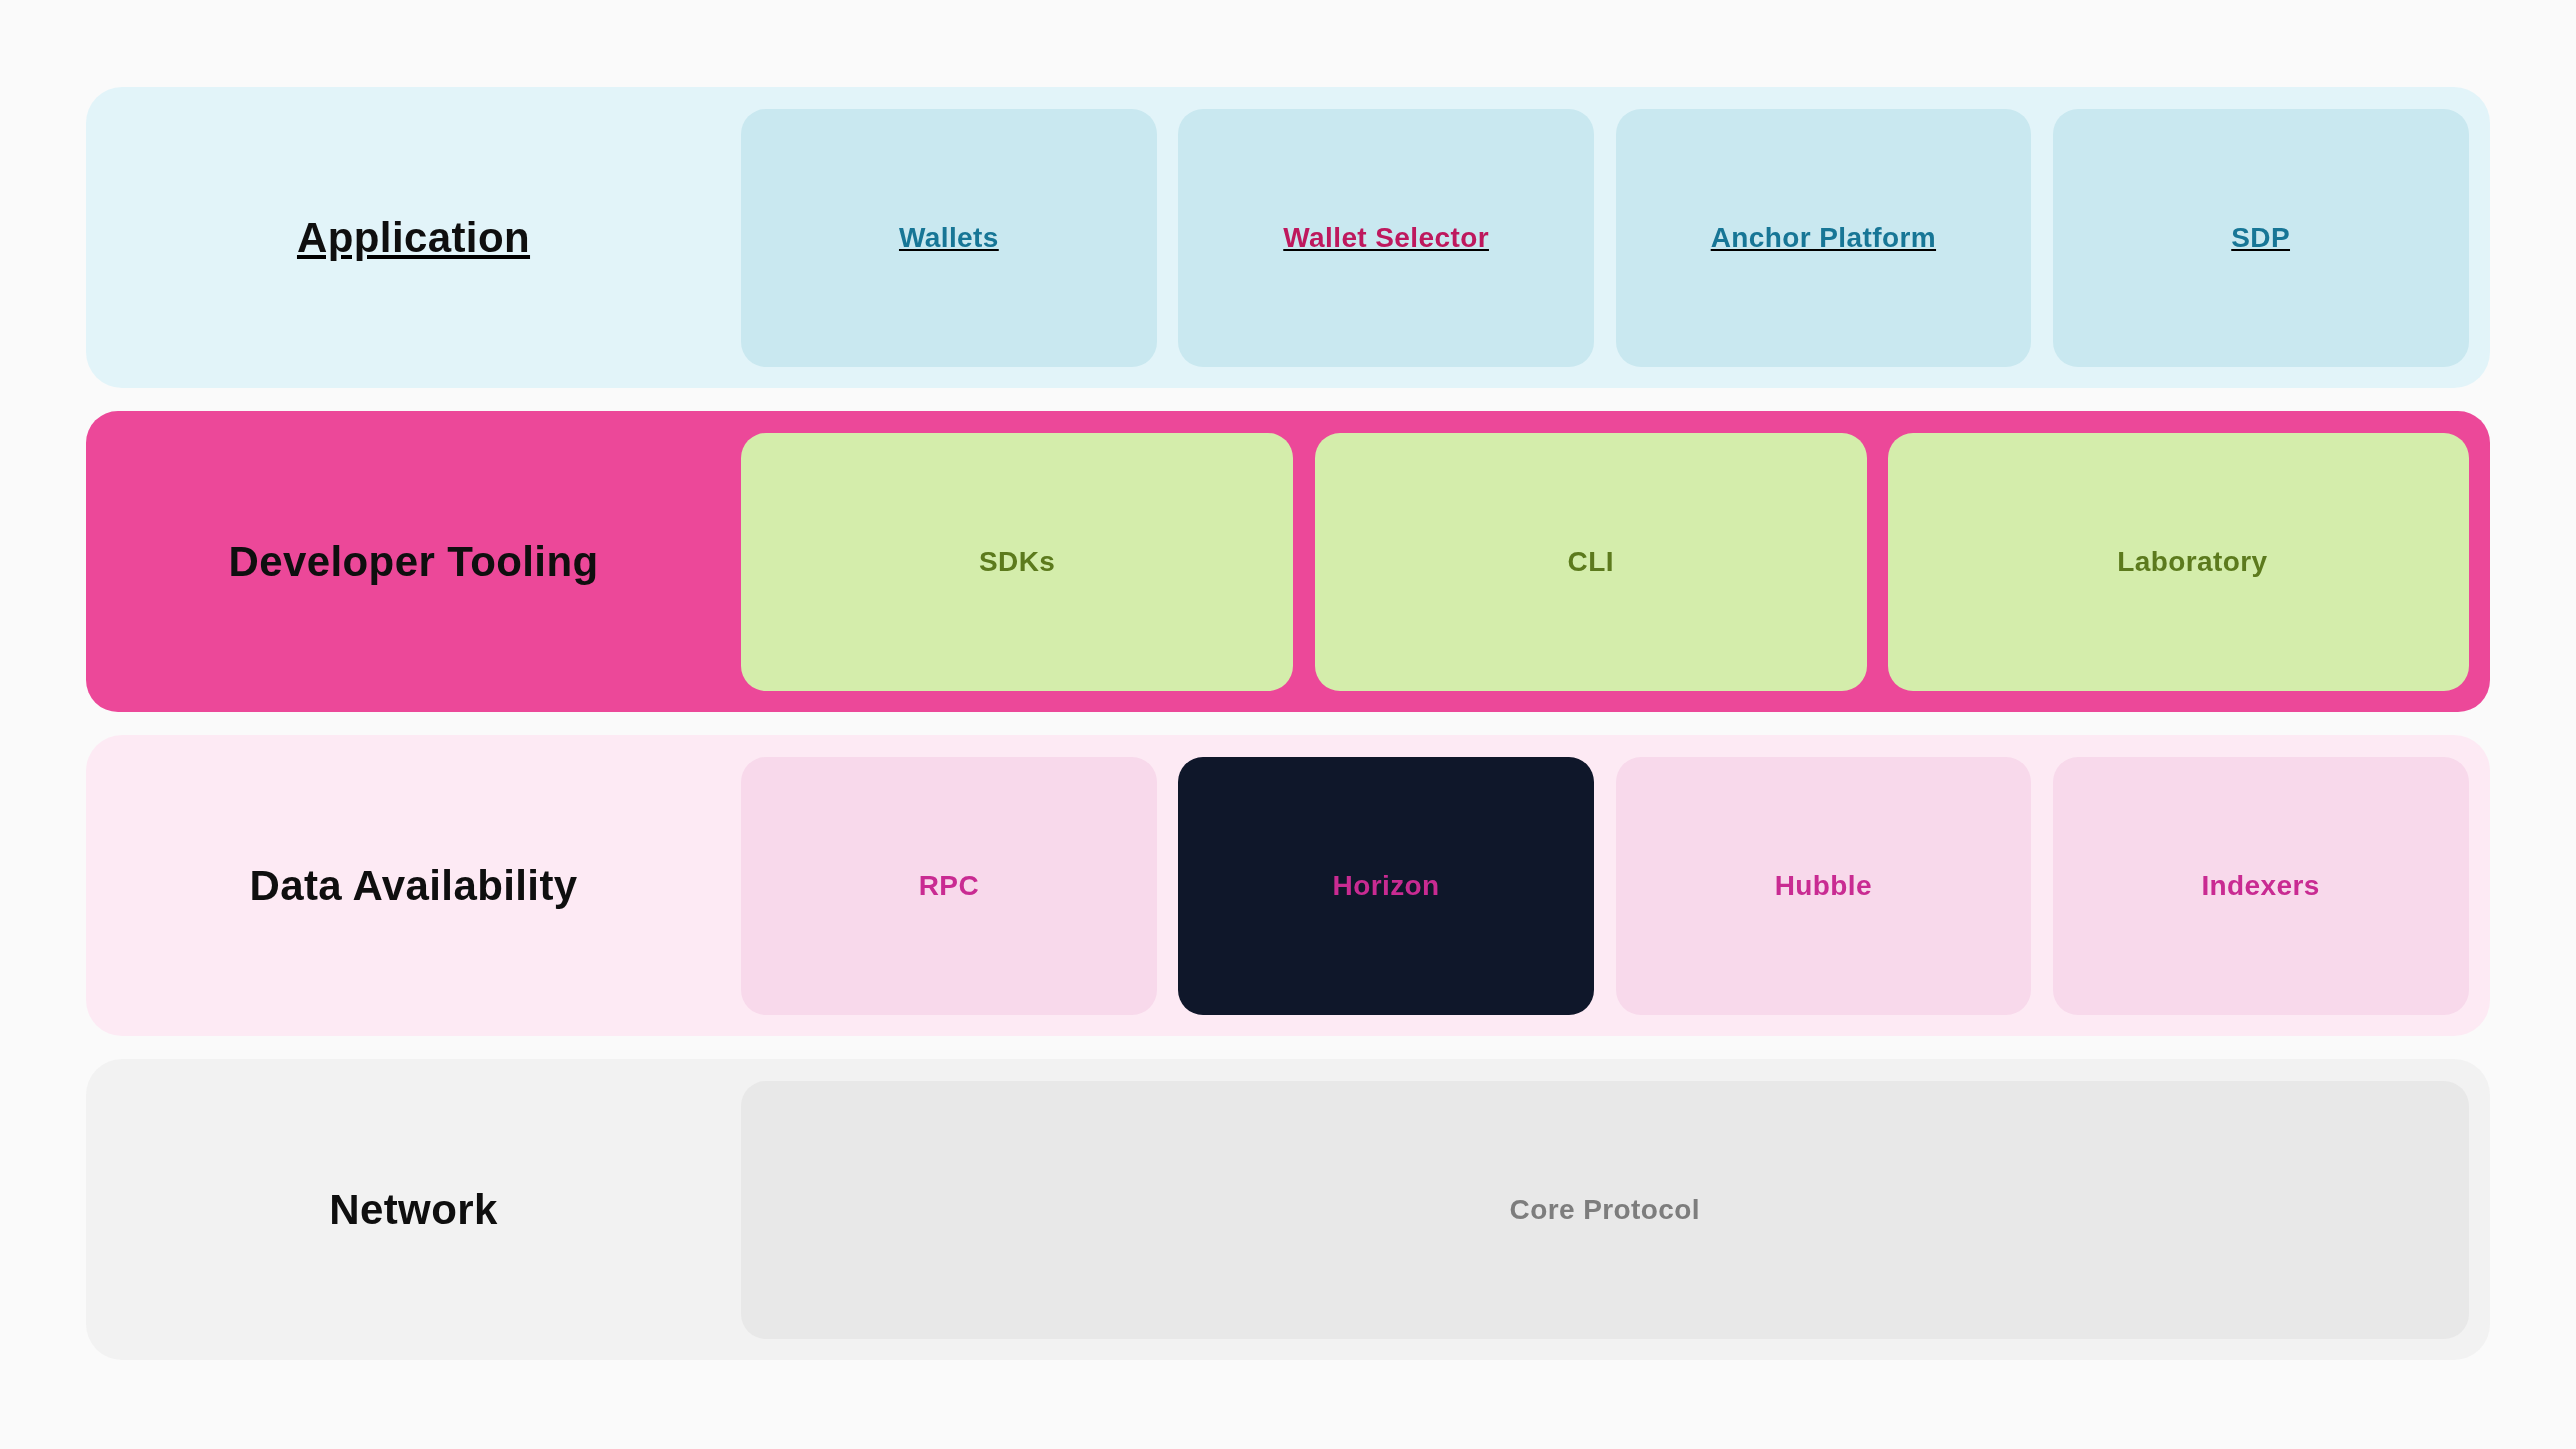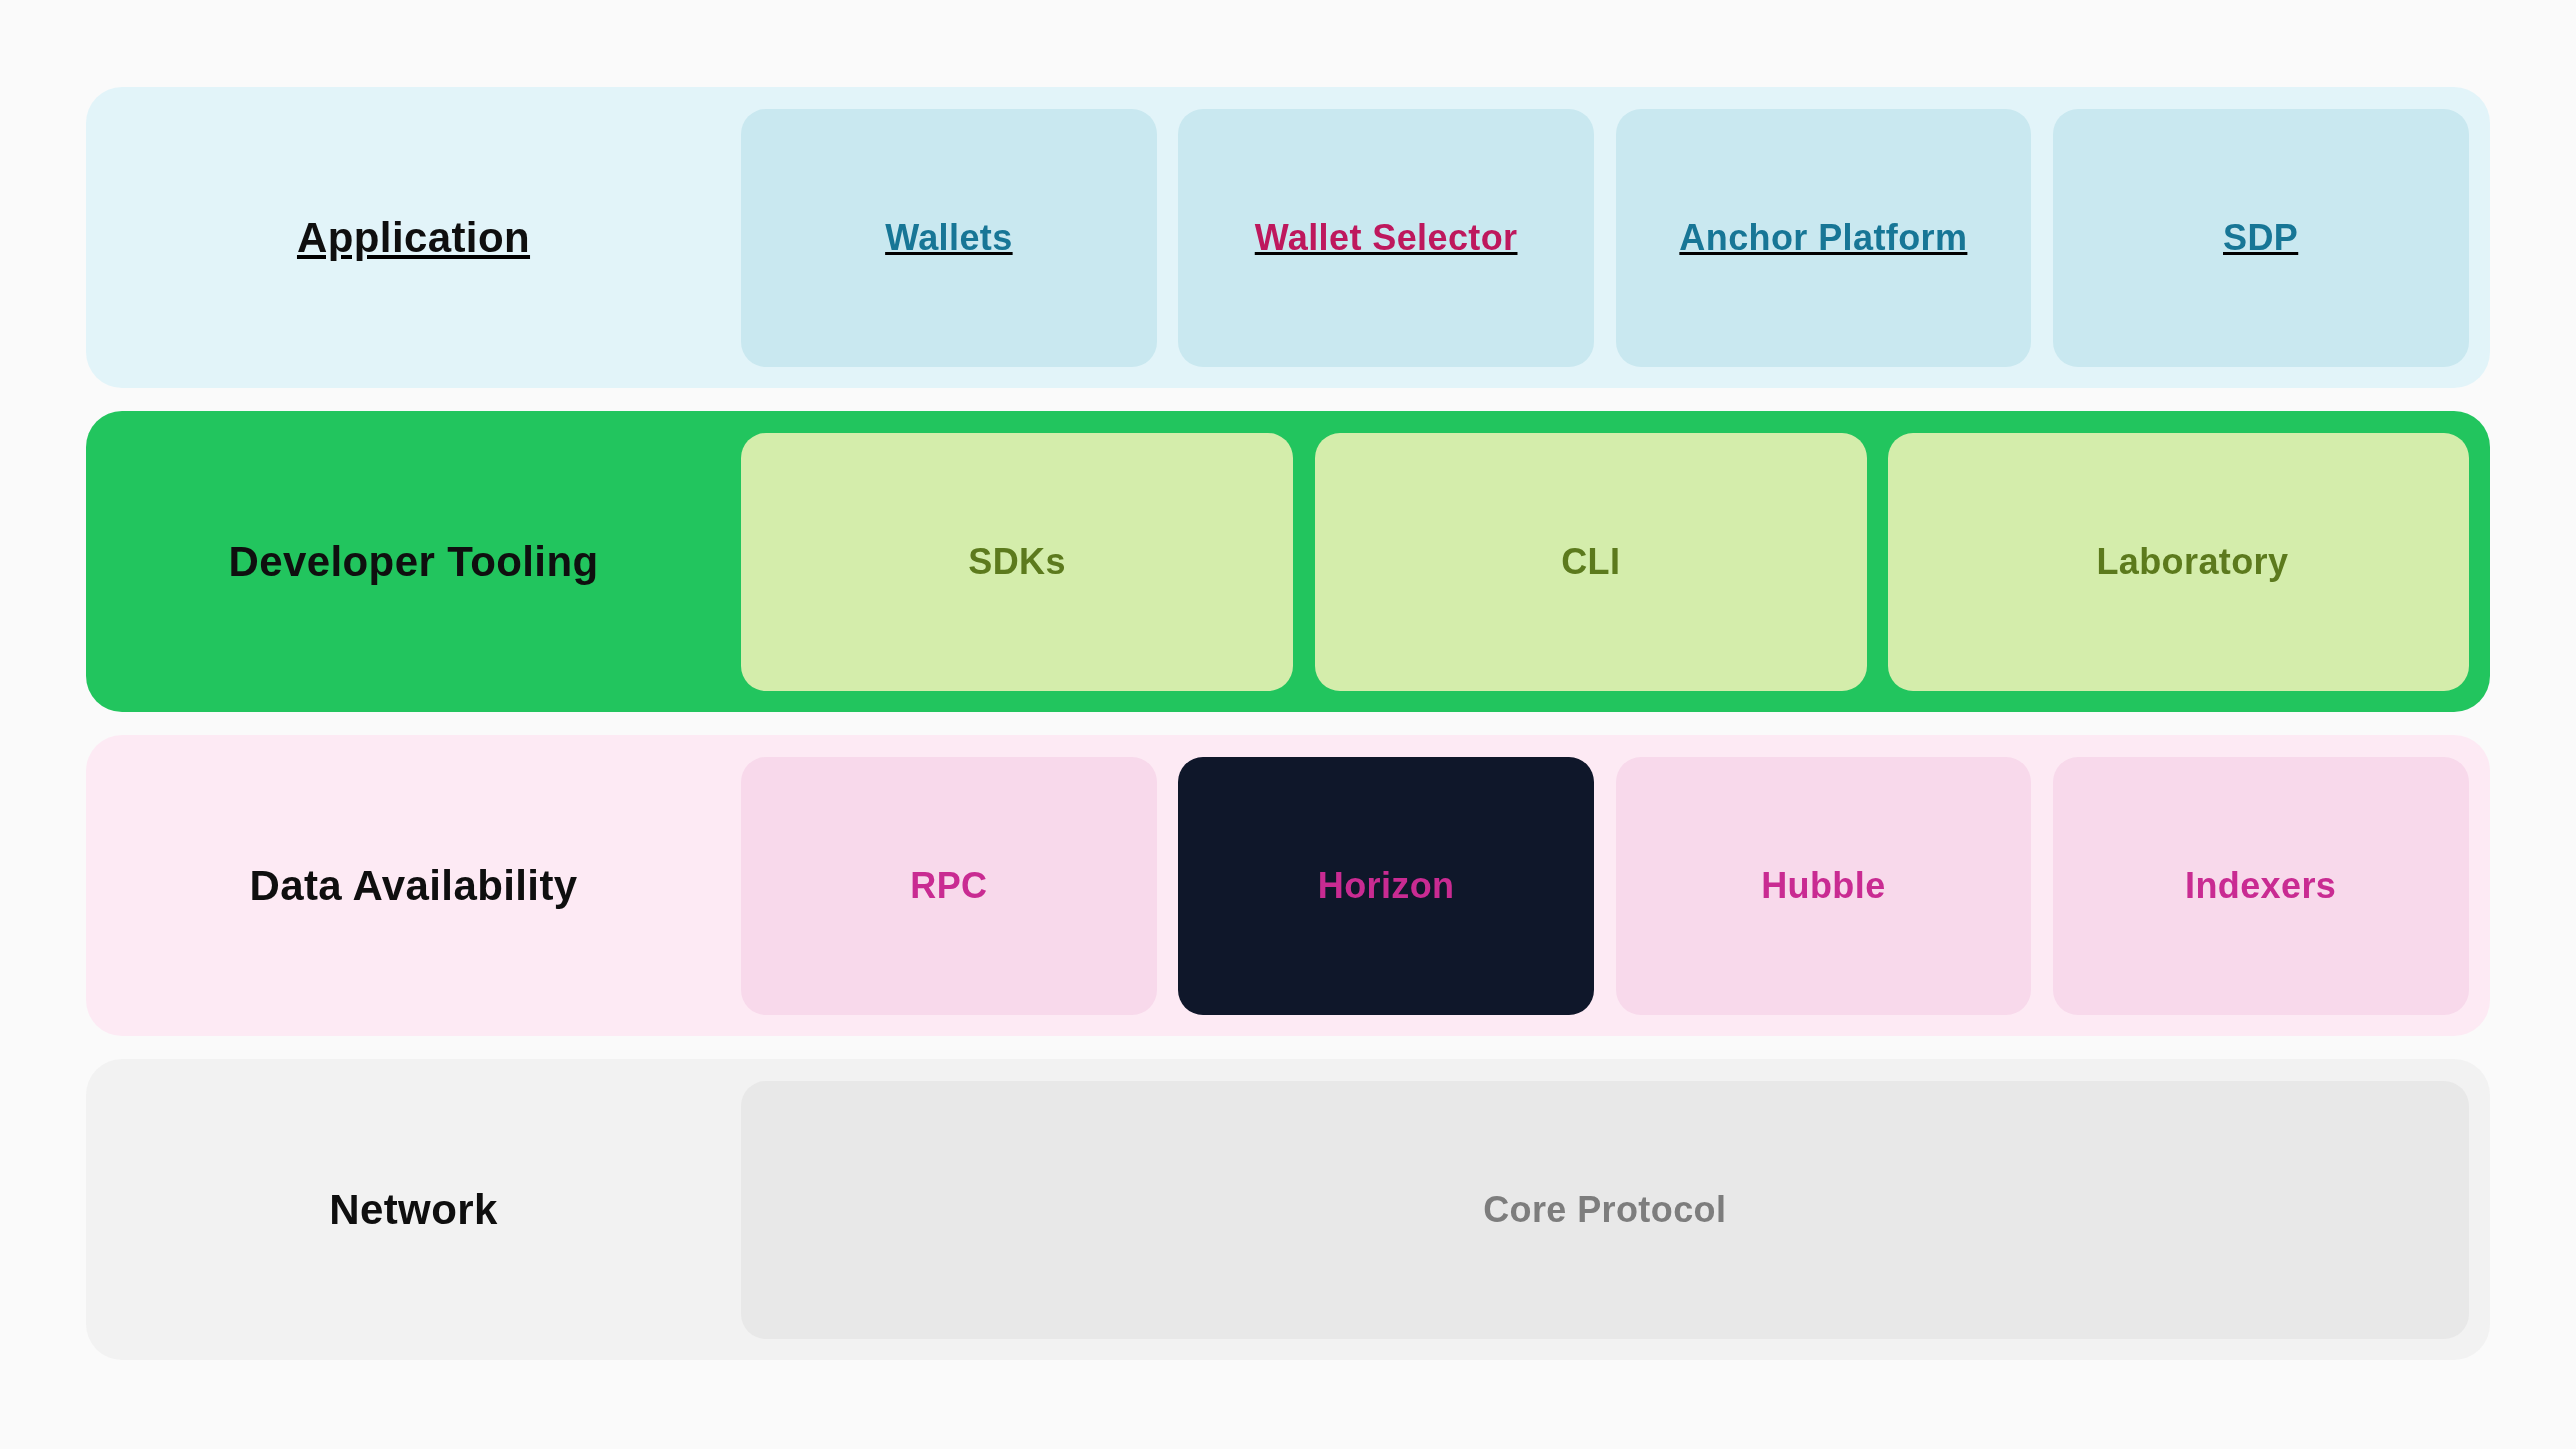--- a/index.html
+++ b/index.html
@@ -41,42 +41,42 @@
     display: flex;
     gap: 21.5px;
     padding: 21.5px 21.5px 21.5px 0;
   }
   .tile {
     flex: 1 1 0;
     border-radius: 25px;
     display: flex;
     align-items: center;
     justify-content: center;
-    font-size: 36px;
+    font-size: 28px;
     font-weight: 700;
     letter-spacing: 0.4px;
     cursor: pointer;
   }
 </style>
 </head>
 <body style="background: rgb(250, 250, 250);">
 
 <div class="stack">
 
   <section class="layer-row" style="background-color: rgb(226, 244, 249); text-decoration: underline;">
     <div class="row-label" style="color: rgb(15, 15, 15);">Application</div>
     <div class="tiles">
       <div class="tile" style="background-color: rgb(201, 232, 240); color: rgb(23, 118, 150);">Wallets</div>
       <div class="tile" style="background-color: rgb(201, 232, 240); color: #be185d;">Wallet Selector</div>
       <div class="tile" style="background-color: rgb(201, 232, 240); color: rgb(23, 118, 150);">Anchor Platform</div>
       <div class="tile" style="background-color: rgb(201, 232, 240); color: rgb(23, 118, 150);">SDP</div>
     </div>
   </section>
 
-  <section class="layer-row" style="background-color: #22c55e;">
+  <section class="layer-row" style="background-color: #ec4899; border-radius: 32px;">
     <div class="row-label" style="color: rgb(15, 15, 15);">Developer Tooling</div>
     <div class="tiles">
       <div class="tile" style="background-color: rgb(212, 237, 171); color: rgb(92, 122, 29);">SDKs</div>
       <div class="tile" style="background-color: rgb(212, 237, 171); color: rgb(92, 122, 29);">CLI</div>
       <div class="tile" style="background-color: rgb(212, 237, 171); color: rgb(92, 122, 29); padding-left: 28px;">Laboratory</div>
     </div>
   </section>
 
   <section class="layer-row" style="background-color: rgb(253, 234, 244);">
     <div class="row-label" style="color: rgb(15, 15, 15);">Data Availability</div>

